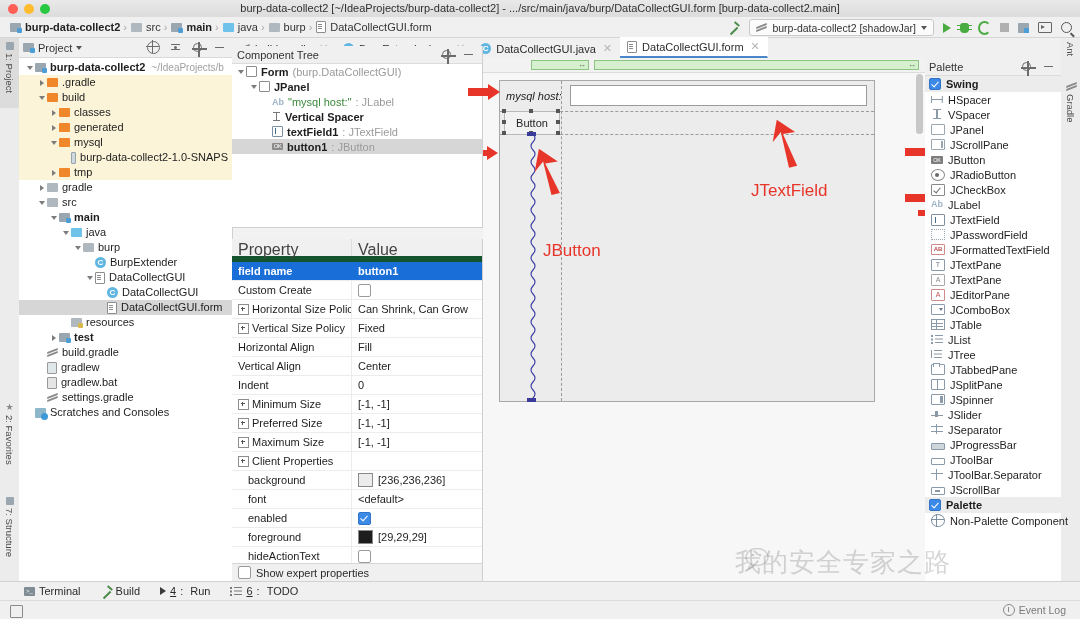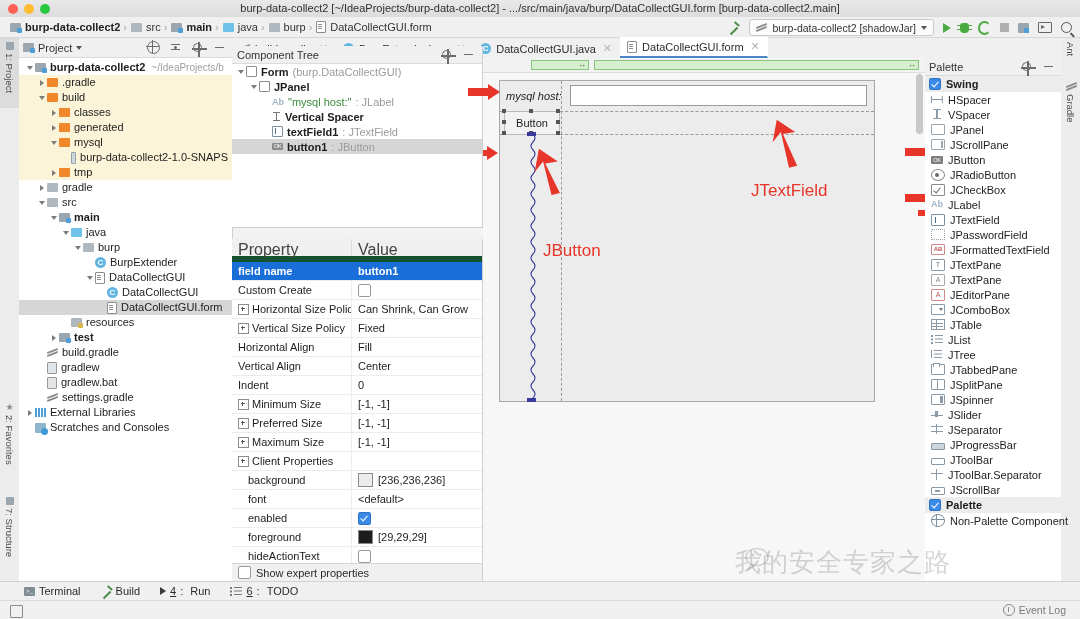--- a/index.html
+++ b/index.html
@@ -537,26 +537,20 @@
           <span class="tlabel">gradlew.bat</span>
         </div>
         <div class="trow">
           <span style="width:18px;display:inline-block;flex:0 0 18px;"></span>
           <span class="arrow"></span>
           <span class="ico ic-gradle" style="width:11px;height:10px;"></span>
           <span class="tlabel">settings.gradle</span>
         </div>
         <div class="trow">
           <span style="width:6px;display:inline-block;flex:0 0 6px;"></span>
-          <span class="arrow closed"></span>
-          <span class="ico ic-libs"></span>
-          <span class="tlabel">External Libraries</span>
-        </div>
-        <div class="trow">
-          <span style="width:6px;display:inline-block;flex:0 0 6px;"></span>
           <span class="arrow"></span>
           <span class="ico ic-scratch"></span>
           <span class="tlabel">Scratches and Consoles</span>
         </div>
       </div>
   </div>
 
   <div class="edtabs" id="editor-tabs-host">
       <div class="edtab">
         <span class="ico ic-gradle" style="width:11px;height:10px;"></span>

